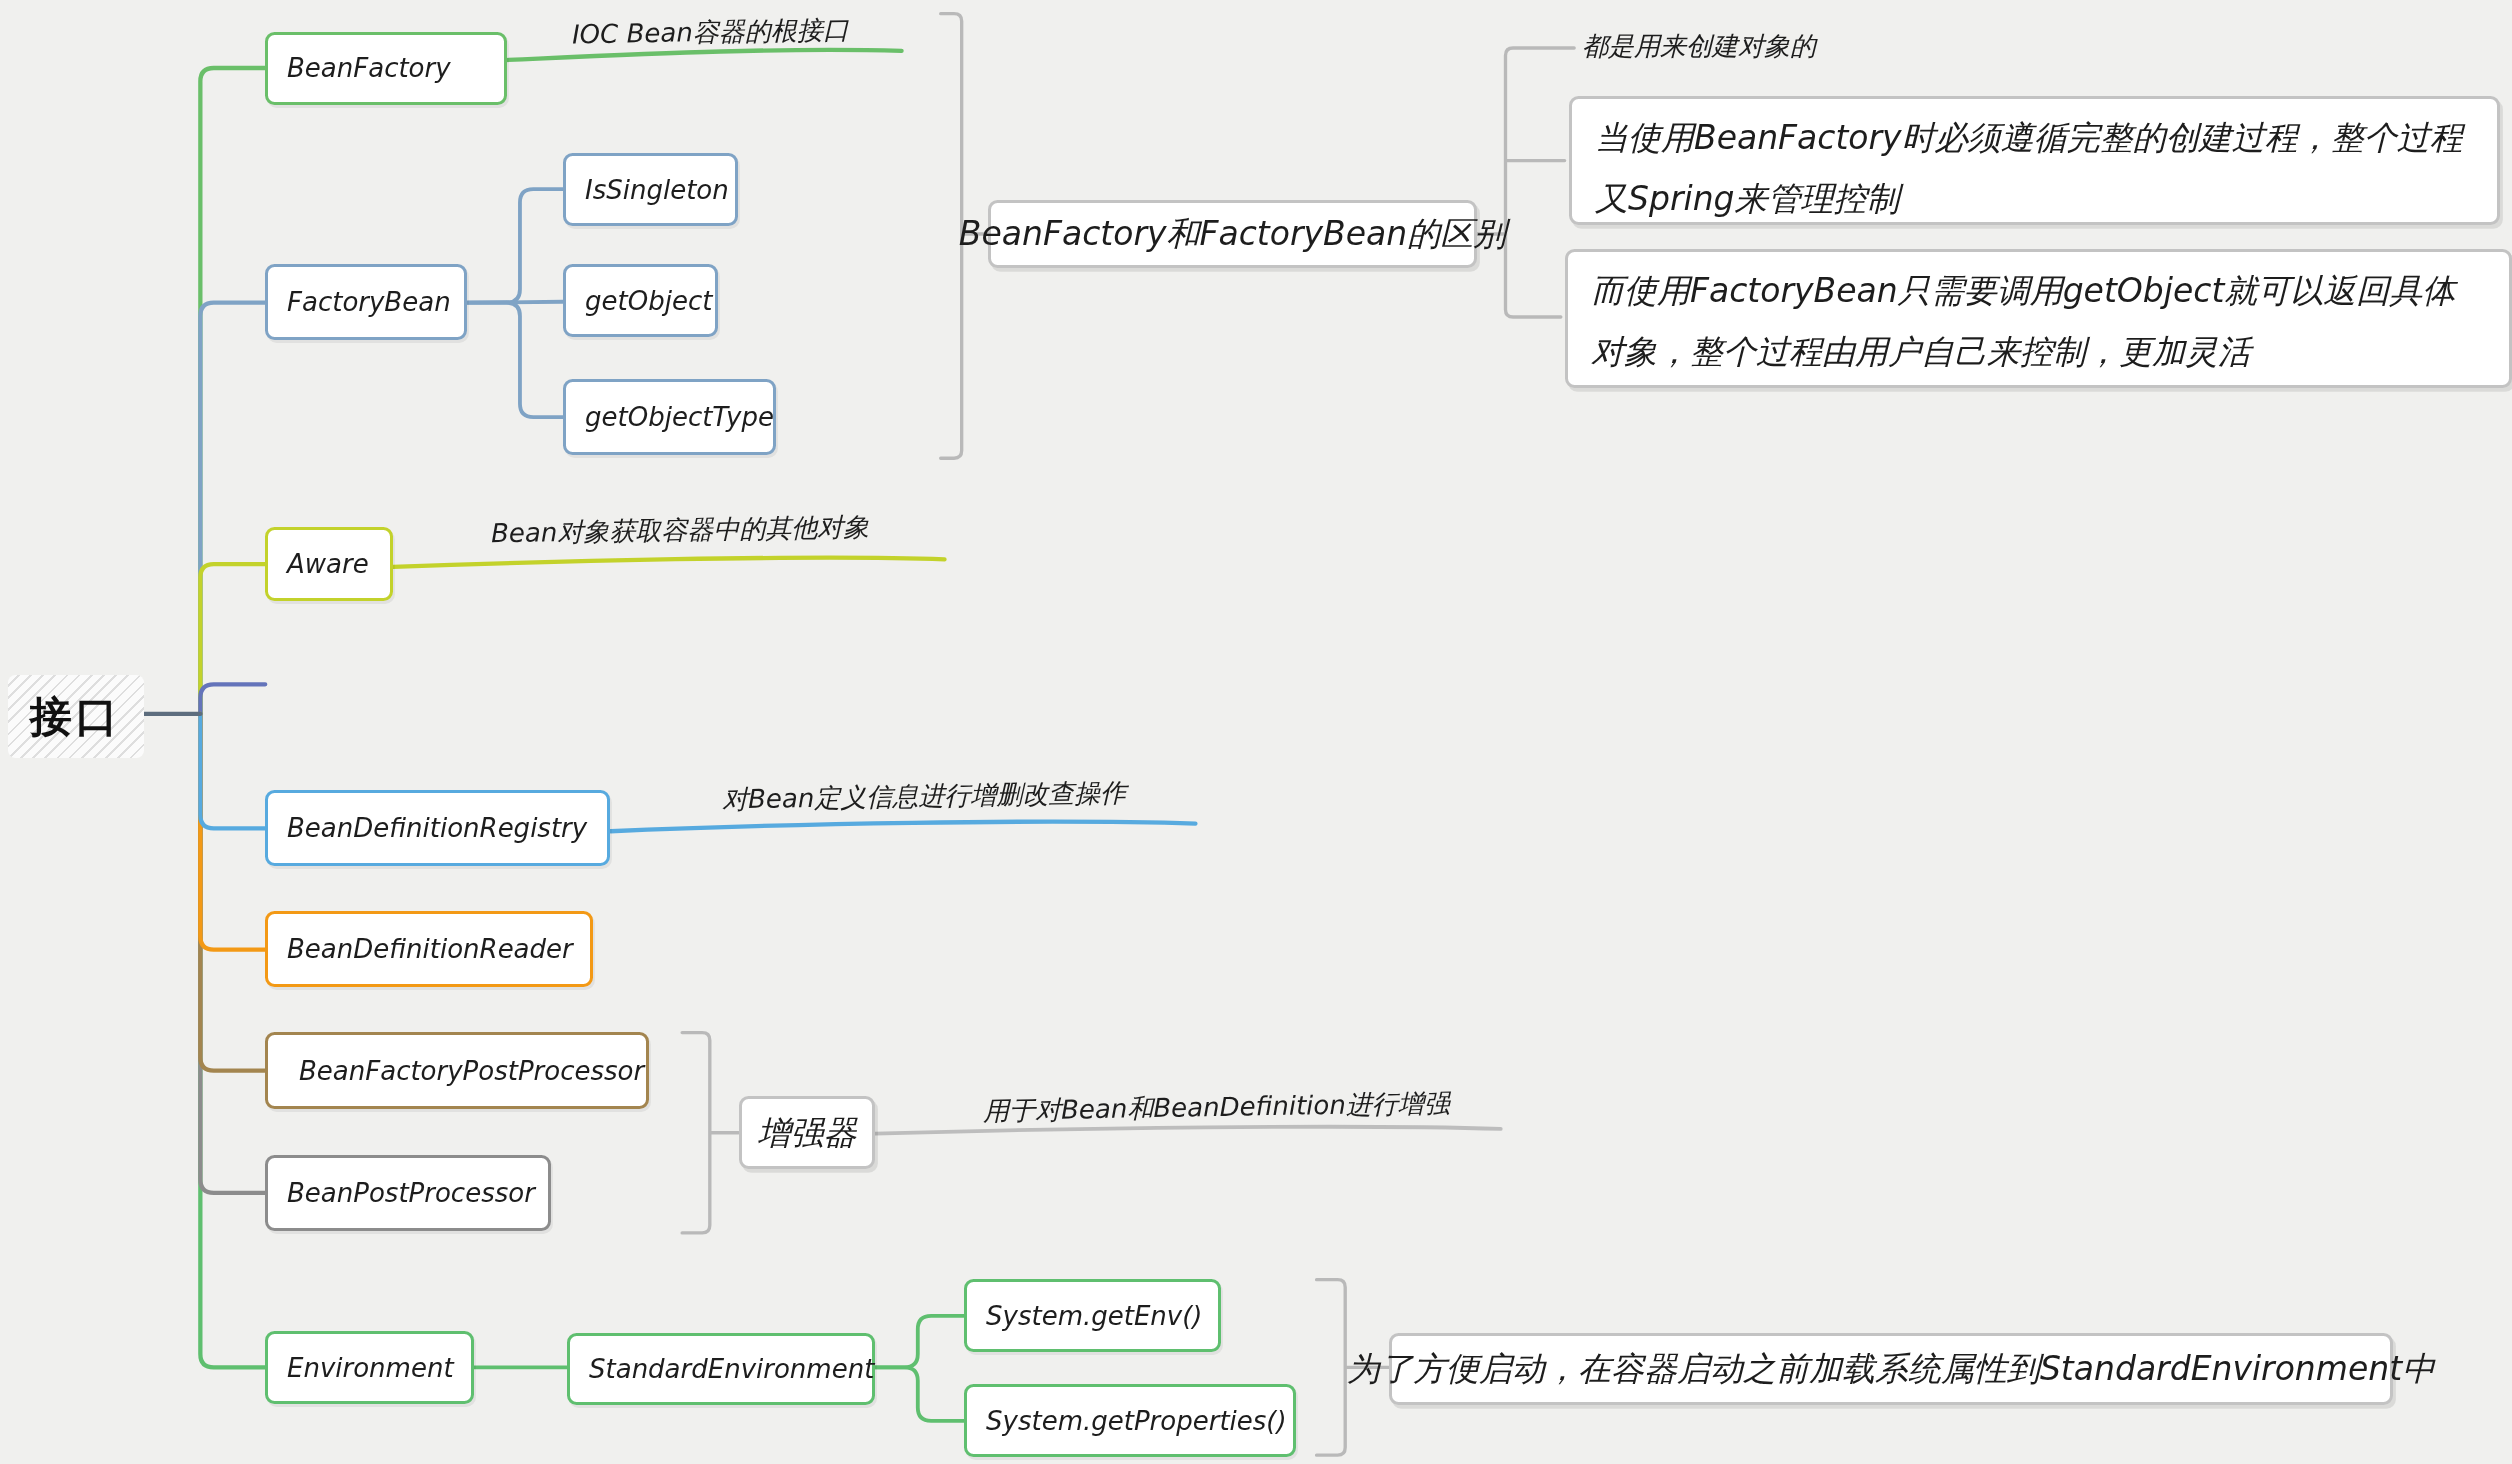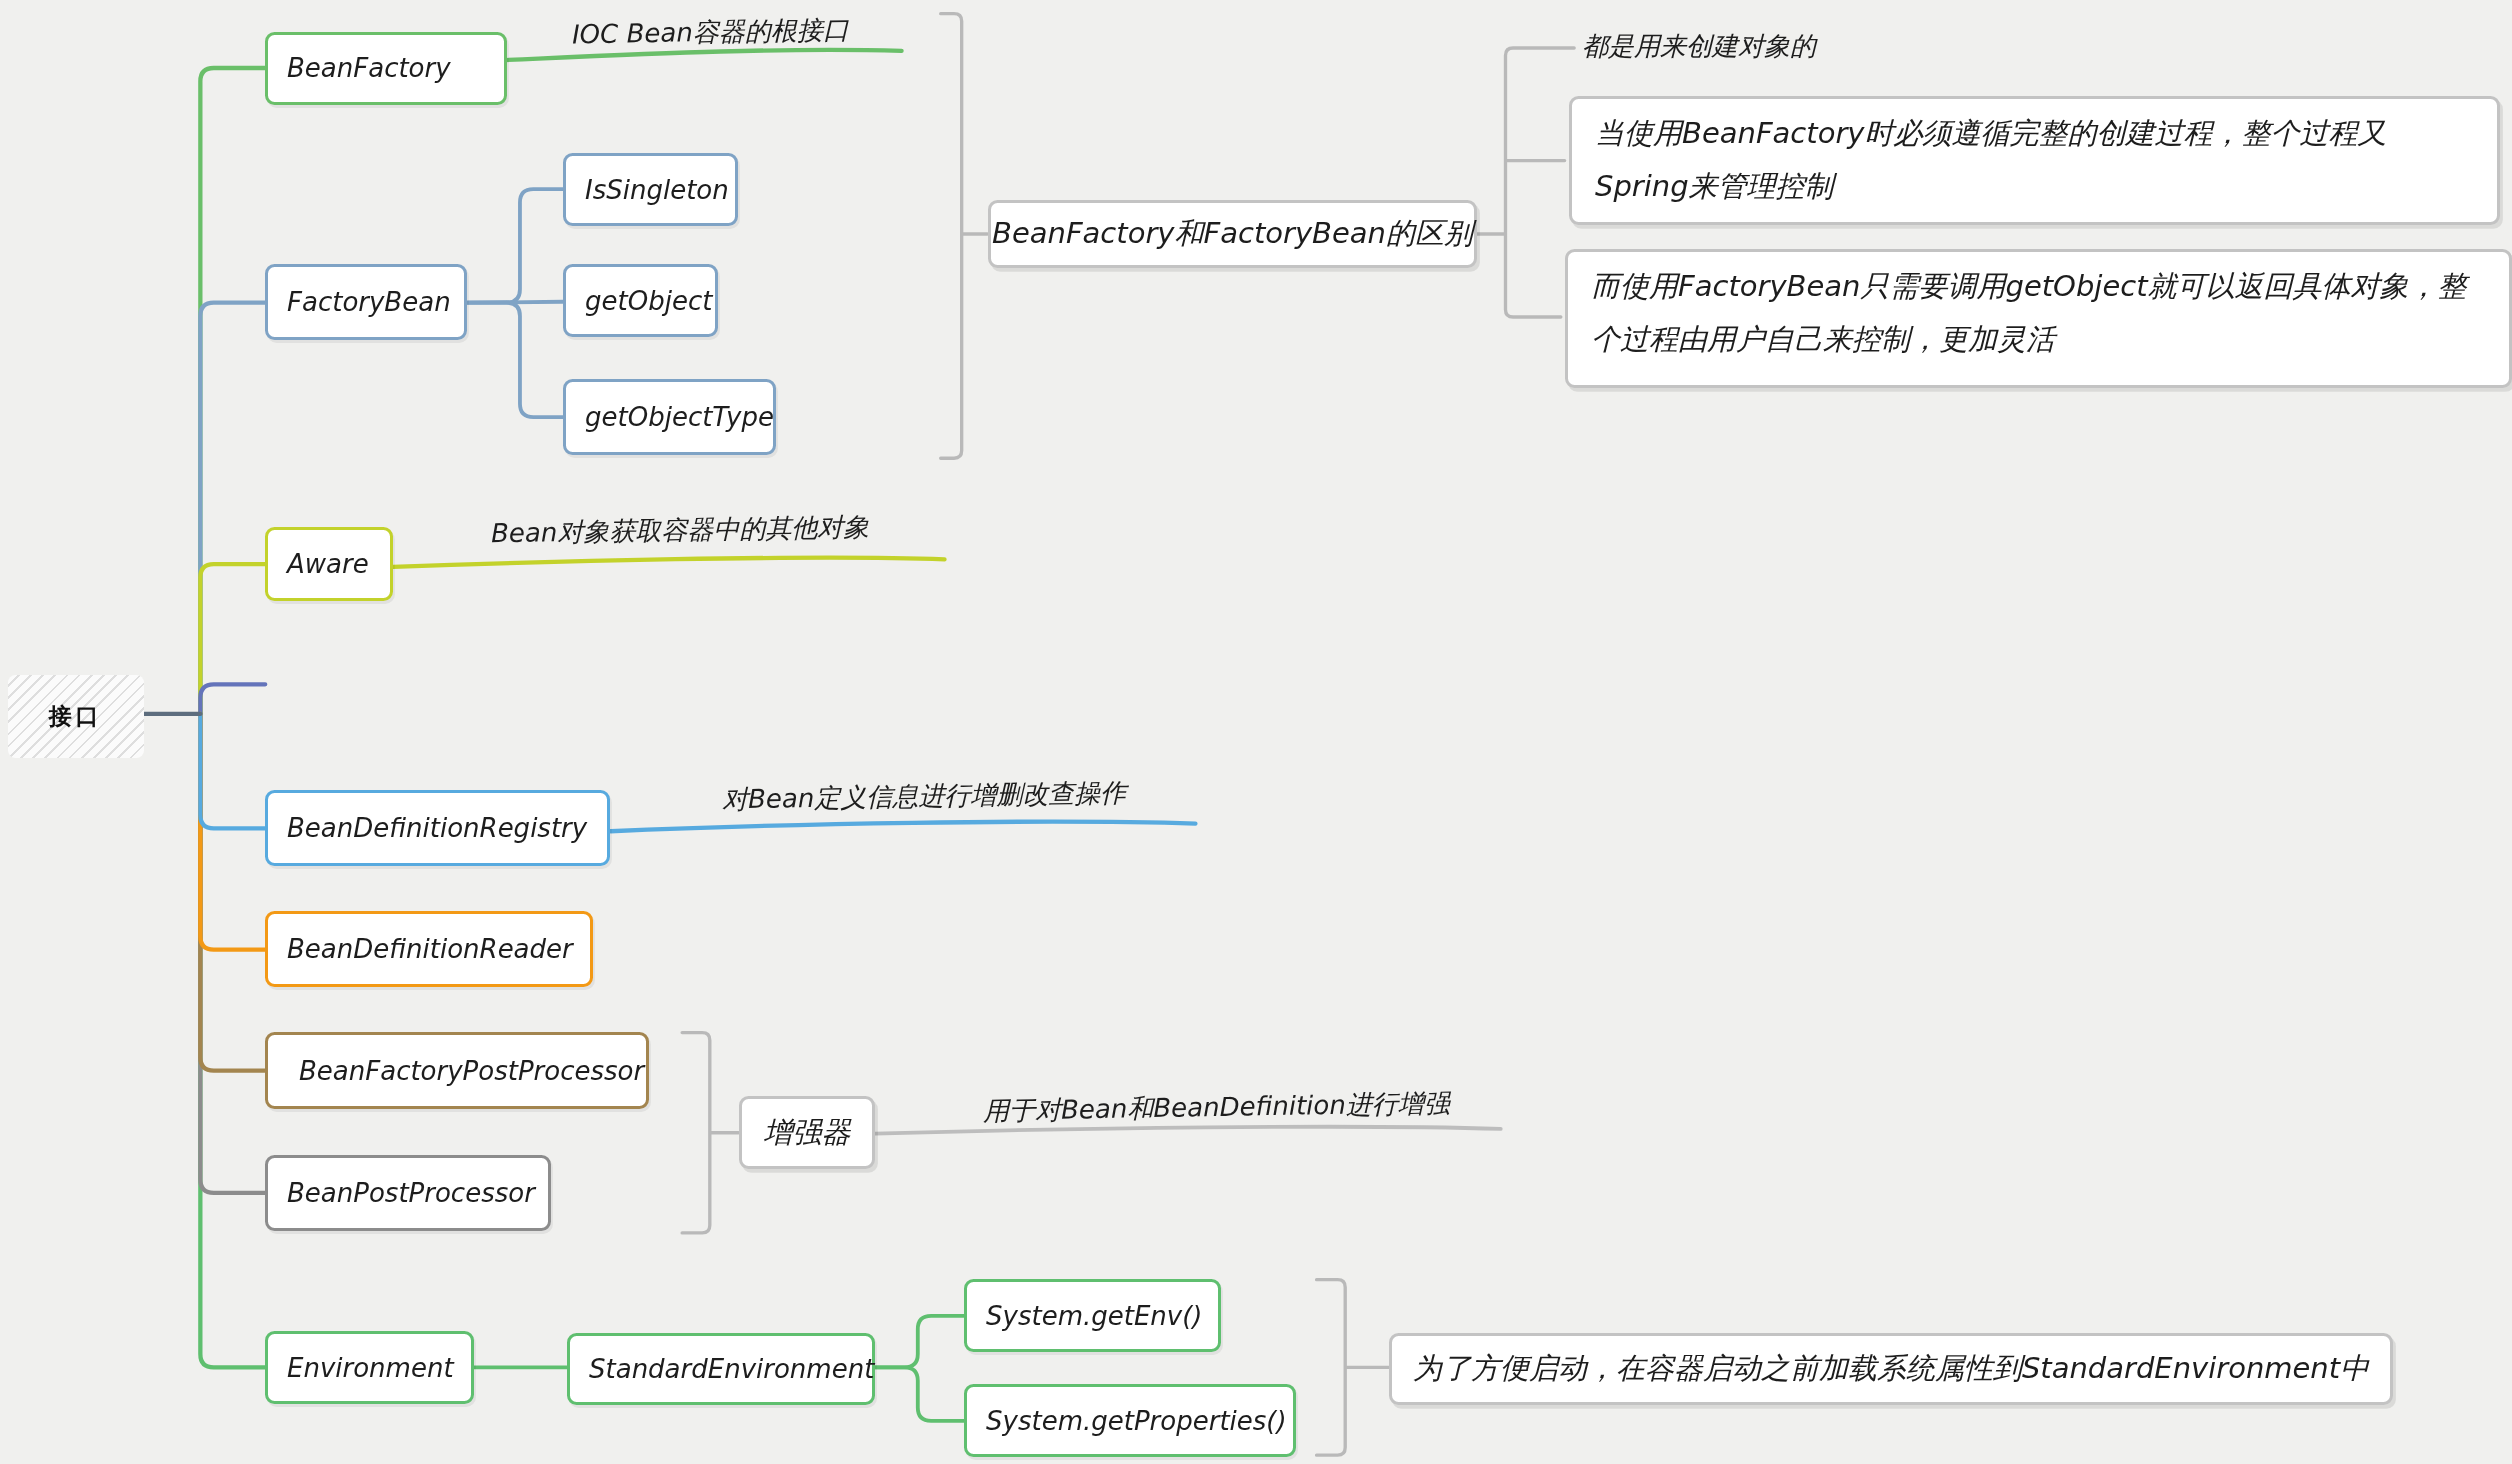--- a/index.html
+++ b/index.html
@@ -15,31 +15,31 @@
     position:absolute;box-sizing:border-box;
     background:#fff;border:3.3px solid #888;border-radius:9.5px;
     display:flex;align-items:center;
     padding:0 19px;
     font-style:italic;font-size:26px;color:#1d1d1d;
     white-space:nowrap;
     box-shadow:1.9px 2.9px 0 rgba(0,0,0,0.06);
   }
   .note{
     border-color:#c3c3c3;
-    font-size:29px;line-height:1.85;
+    font-size:33px;line-height:1.85;
     box-shadow:2.9px 3.8px 0 rgba(0,0,0,0.09);
   }
   .note.wrap{white-space:normal;padding:7.6px 23px;display:block;}
   .center{justify-content:center;}
   .root-node{
     position:absolute;left:7.6px;top:675px;width:136px;height:83px;
     box-sizing:border-box;border-radius:7.6px;
     background:repeating-linear-gradient(135deg,#fbfbfb 0px,#fbfbfb 6.7px,#dedede 6.7px,#dedede 8.6px);
     display:flex;align-items:center;justify-content:center;
-    font-size:23px;font-weight:bold;color:#111;letter-spacing:3.8px;
+    font-size:42px;font-weight:bold;color:#111;letter-spacing:3.8px;
   }
   .ann{
     position:absolute;font-style:italic;font-size:26px;color:#1d1d1d;
     white-space:nowrap;transform:rotate(-1deg);
   }
   
   .c-green{border-color:#6abf69;}
   .c-steel{border-color:#7fa3c5;}
   .c-yellowgreen{border-color:#c3d22b;}
   .c-indigo{border-color:#6474ba;}

